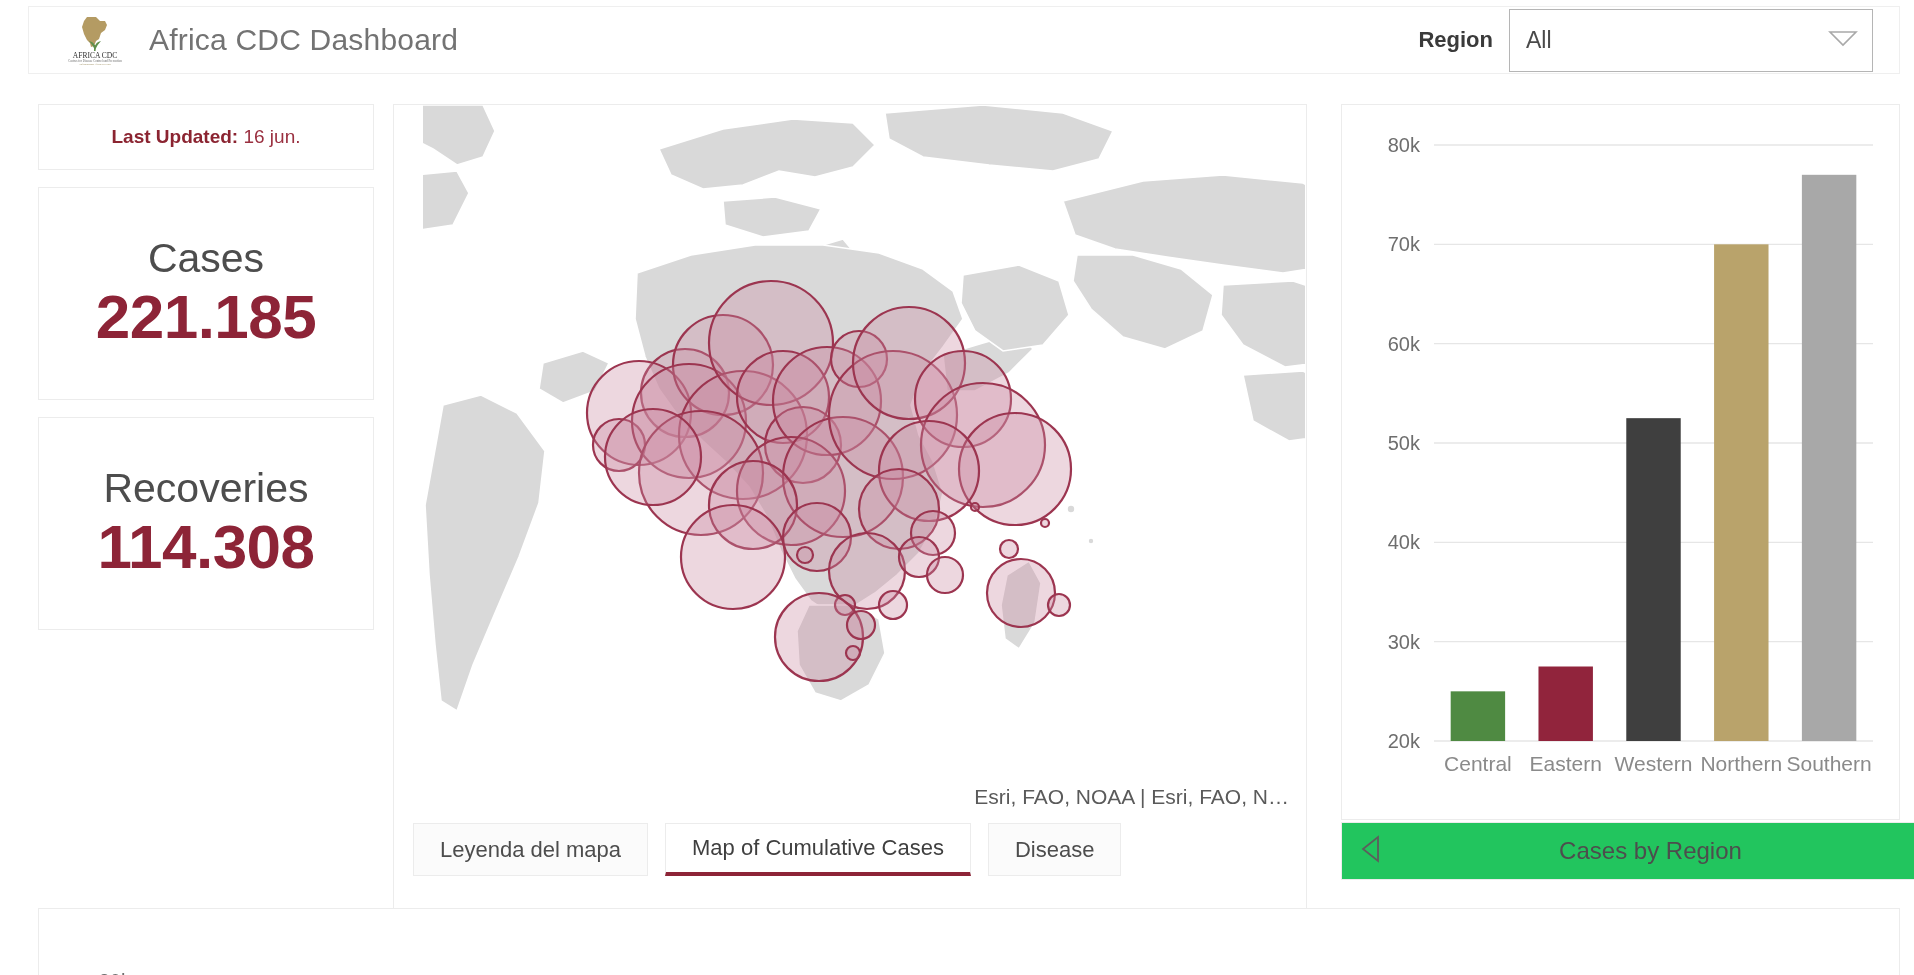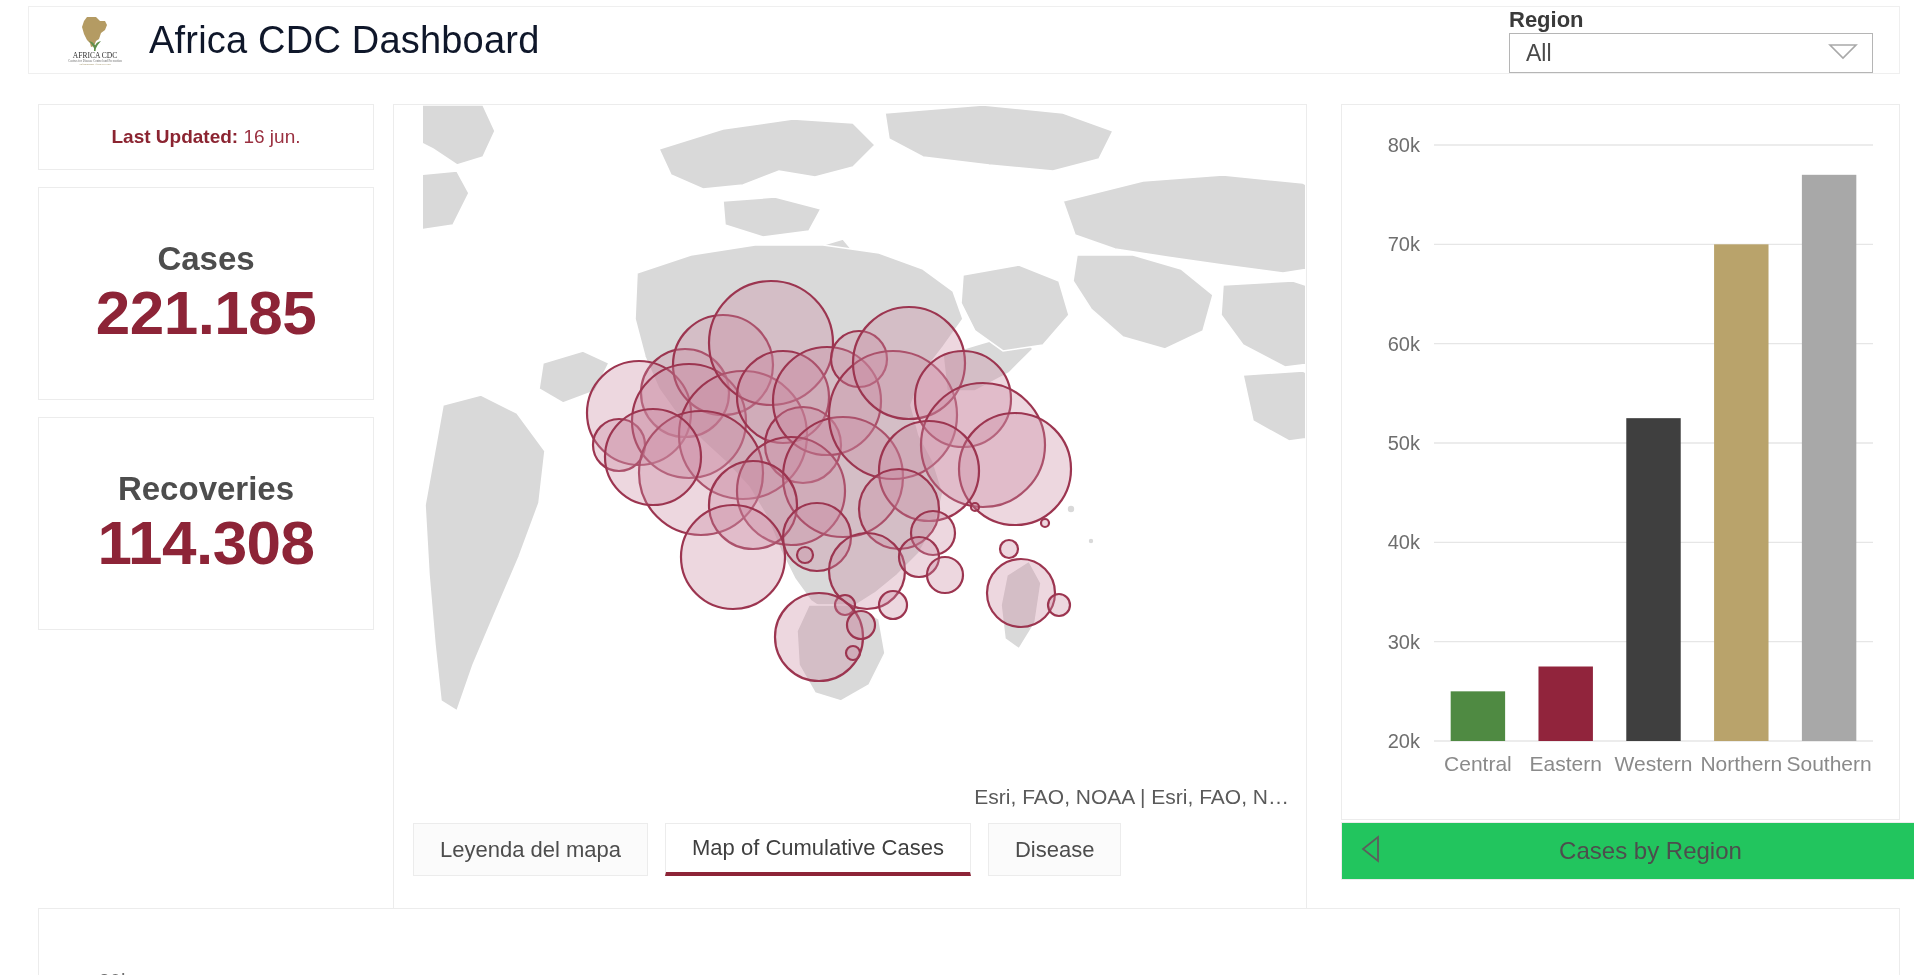--- a/index.html
+++ b/index.html
@@ -28,34 +28,33 @@
     align-items: center;
   }
   .logo-wrap {
     width: 72px; height: 56px;
     margin-left: 30px;
     display: flex; align-items: center; justify-content: center;
     flex: 0 0 auto;
   }
   .logo-svg { display:block; }
   .app-title {
-    font-size: 38px;
+    font-size: 30px;
     font-weight: 400;
-    color: #0f172a;
+    color: #737373;
     letter-spacing: 0.2px;
     margin-left: 18px;
     white-space: nowrap;
   }
   .header-right {
     margin-left: auto;
     display: flex;
-    align-items: flex-start;
+    align-items: center;
     height: 100%;
     padding-right: 26px;
-    flex-direction: column;
   }
   .region-label {
     font-size: 22px;
     font-weight: bold;
     color: #3a3a3a;
     margin-right: 16px;
     white-space: nowrap;
   }
   .region-select {
     width: 364px; height: 63px;
@@ -97,23 +96,23 @@
   .updated-text span.date { color: #9a3040; font-weight: 400;}
 
   .kpi-card {
     height: 213px;
     display: flex;
     flex-direction: column;
     align-items: center;
     justify-content: center;
   }
   .kpi-label {
-    font-size: 33px;
+    font-size: 41px;
     color: #4d4d4d;
-    font-weight: 700;
+    font-weight: 400;
     line-height: 1.05;
     margin-bottom: 4px;
   }
   .kpi-value {
     font-size: 62px;
     color: #8d2437;
     font-weight: bold;
     line-height: 1.05;
     letter-spacing: -0.5px;
   }

